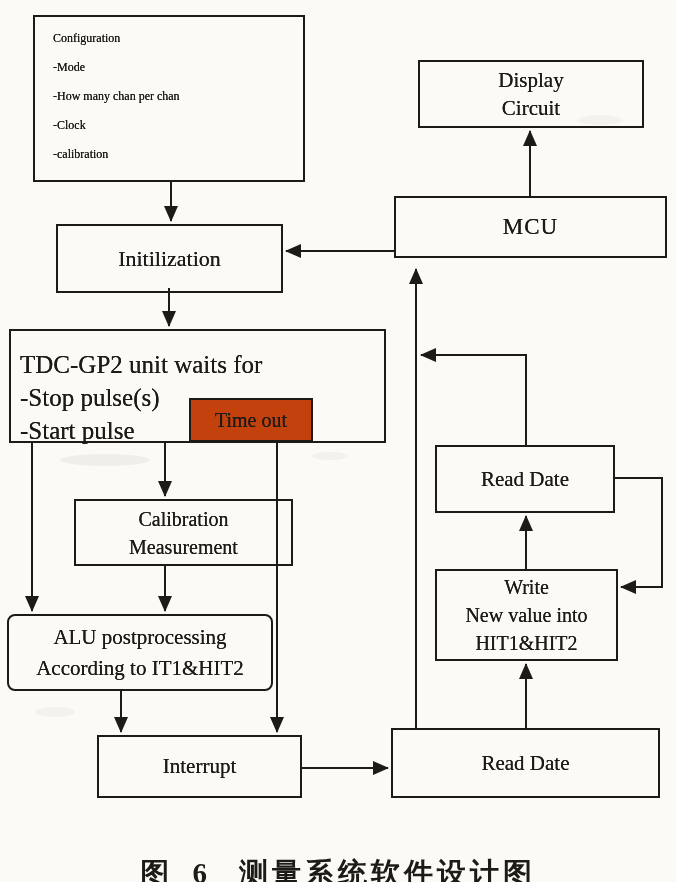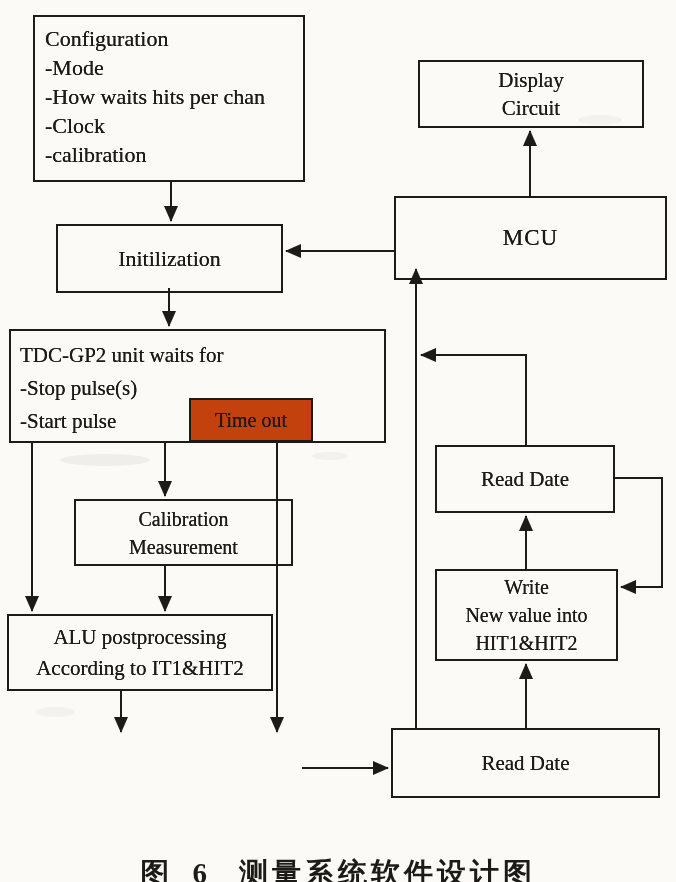--- a/index.html
+++ b/index.html
@@ -33,35 +33,35 @@
     justify-content: center;
     text-align: center;
     z-index: 2;
     text-shadow: 0 0 0.5px #1d1b18;
   }
   .node .ln { display: block; white-space: nowrap; }
 
   #box-configuration {
     left: 33px; top: 15px; width: 272px; height: 167px;
     align-items: flex-start; justify-content: flex-start;
-    text-align: left; padding: 7px 10px;
-    font-size: 22px; line-height: 29px;
+    text-align: left; padding: 7px 18px;
+    font-size: 12px; line-height: 29px;
   }
   #box-initilization { left: 56px; top: 224px; width: 227px; height: 69px; font-size: 22px; }
   #box-display-circuit { left: 418px; top: 60px; width: 226px; height: 68px; font-size: 21px; line-height: 28px; }
-  #box-mcu { left: 394px; top: 196px; width: 273px; height: 84px; font-size: 23px; letter-spacing: 1px; }
+  #box-mcu { left: 394px; top: 196px; width: 273px; height: 62px; font-size: 23px; letter-spacing: 1px; }
   #box-tdc-wait {
     left: 9px; top: 329px; width: 377px; height: 114px;
     align-items: flex-start; justify-content: flex-start;
-    text-align: left; padding: 8px 9px;
-    font-size: 21px; line-height: 33px;
+    text-align: left; padding: 17px 9px;
+    font-size: 25px; line-height: 33px;
   }
   #box-time-out { left: 189px; top: 398px; width: 124px; height: 44px; font-size: 20px; background: #c2410c; z-index: 3; }
   #box-calibration { left: 74px; top: 499px; width: 219px; height: 67px; font-size: 20px; line-height: 28px; }
-  #box-alu { left: 7px; top: 614px; width: 266px; height: 77px; font-size: 21px; line-height: 31px; }
+  #box-alu { left: 7px; top: 614px; width: 266px; height: 77px; font-size: 21px; line-height: 31px; border-radius: 8px; }
   #box-interrupt { left: 97px; top: 735px; width: 205px; height: 63px; font-size: 21px; }
   #box-read-date-top { left: 435px; top: 445px; width: 180px; height: 68px; font-size: 21px; }
   #box-write-new-value { left: 435px; top: 569px; width: 183px; height: 92px; font-size: 20px; line-height: 28px; font-family: Liberation Serif, serif; }
   #box-read-date-bottom { left: 391px; top: 728px; width: 269px; height: 70px; font-size: 21px; }
 
   .caption {
     position: absolute;
     left: 0; right: 0; top: 830px;
     text-align: center;
     font-size: 29px;
@@ -106,21 +106,21 @@
       <line x1="526" y1="569" x2="526" y2="516" marker-end="url(#arr)"></line>
       <polyline points="615,478 662,478 662,587 621,587" marker-end="url(#arr)"></polyline>
       <polyline points="526,445 526,355 421,355" marker-end="url(#arr)"></polyline>
       <line x1="416" y1="728" x2="416" y2="269" marker-end="url(#arr)"></line>
     </g>
   </svg>
 
   <div class="node" id="box-configuration">
     <span class="ln">Configuration</span>
     <span class="ln">-Mode</span>
-    <span class="ln">-How waits hits per chan</span>
+    <span class="ln">-How many chan per chan</span>
     <span class="ln">-Clock</span>
     <span class="ln">-calibration</span>
   </div>
 
   <div class="node" id="box-initilization">
     <span class="ln">Initilization</span>
   </div>
 
   <div class="node" id="box-display-circuit">
     <span class="ln">Display</span>
@@ -144,20 +144,23 @@
   <div class="node" id="box-calibration">
     <span class="ln">Calibration</span>
     <span class="ln">Measurement</span>
   </div>
 
   <div class="node" id="box-alu">
     <span class="ln">ALU postprocessing</span>
     <span class="ln">According to IT1&amp;HIT2</span>
   </div>
 
+  <div class="node" id="box-interrupt">
+    <span class="ln">Interrupt</span>
+  </div>
 
   <div class="node" id="box-read-date-top">
     <span class="ln">Read Date</span>
   </div>
 
   <div class="node" id="box-write-new-value">
     <span class="ln">Write</span>
     <span class="ln">New value into</span>
     <span class="ln">HIT1&amp;HIT2</span>
   </div>

